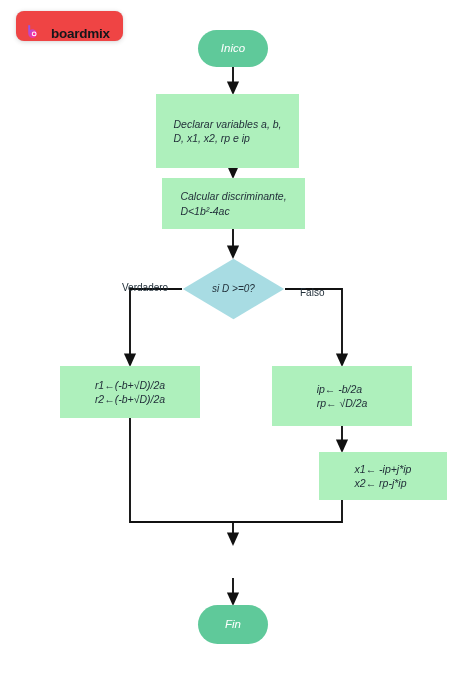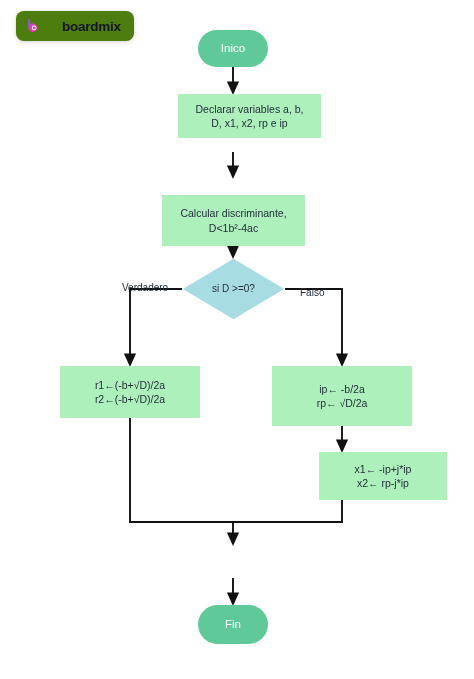--- a/index.html
+++ b/index.html
@@ -21,23 +21,23 @@
   }
 
   
   #brand-chip {
     position: absolute;
     left: 16px;
     top: 11px;
     height: 30px;
     padding: 0 13px 0 9px;
     display: flex;
-    align-items: center;
-    gap: 20px;
-    background: #4d7c0f;
+    align-items: flex-end;
+    gap: 9px;
+    background: #ef4444;
     border-radius: 8px;
     box-shadow: 0 1px 5px rgba(0,0,0,0.16), 0 0 1px rgba(0,0,0,0.12);
   }
   #brand-logo-icon {
     width: 17px;
     height: 17px;
     display: block;
   }
   #brand-name {
     font-size: 13.5px;
@@ -56,23 +56,23 @@
     height: 679px;
   }
 
   
   .node {
     position: absolute;
     box-sizing: border-box;
     display: flex;
     align-items: center;
     justify-content: center;
-    text-align: center;
     line-height: 1.38;
     white-space: pre-line;
+    font-style: italic;
   }
   .node-terminal {
     background: #5fc99a;
     color: #ffffff;
     border-radius: 999px;
     font-size: 11.5px;
   }
   .node-process {
     background: #aef0bc;
     color: #22303a;
@@ -138,26 +138,26 @@
       <line x1="233" y1="522" x2="233" y2="540" marker-end="url(#arrow)"></line>
 
       <line x1="233" y1="578" x2="233" y2="600" marker-end="url(#arrow)"></line>
     </g>
   </svg>
 
   <div class="node node-terminal" style="left:198px; top:30px; width:70px; height:37px;">
     <span>Inico</span>
   </div>
 
-  <div class="node node-process" style="left:178px; top:94px; width:143px; height:44px;">
+  <div class="node node-process" style="left:156px; top:94px; width:143px; height:74px;">
     <span>Declarar variables a, b,
 D, x1, x2, rp e ip</span>
   </div>
 
-  <div class="node node-process" style="left:162px; top:178px; width:143px; height:51px;margin-top:17px;">
+  <div class="node node-process" style="left:162px; top:178px; width:143px; height:51px;">
     <span>Calcular discriminante,
 D&lt;1b²-4ac</span>
   </div>
 
   <svg style="position:absolute; left:182px; top:258px; width:103px; height:62px;" viewBox="0 0 103 62">
     <polygon points="51.5,0.8 102.2,31 51.5,61.2 0.8,31" fill="#a8dce3"></polygon>
   </svg>
   <div class="node node-decision-text" style="left:182px; top:258px; width:103px; height:62px;">
     <span>si D &gt;=0?</span>
   </div>

